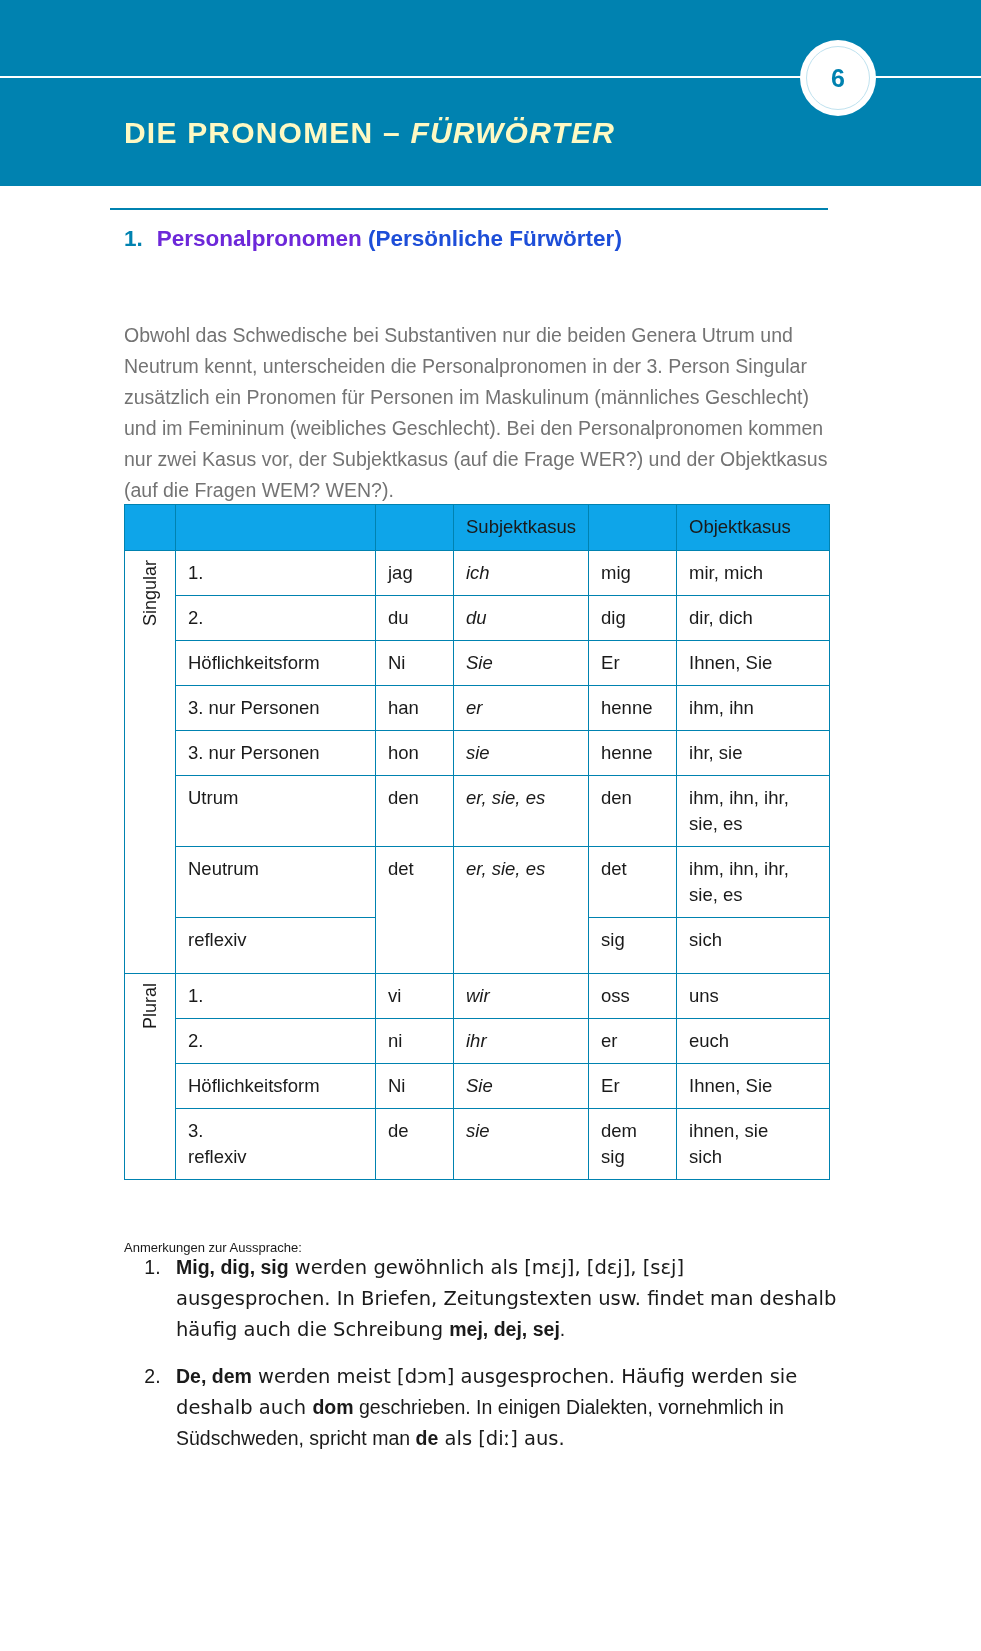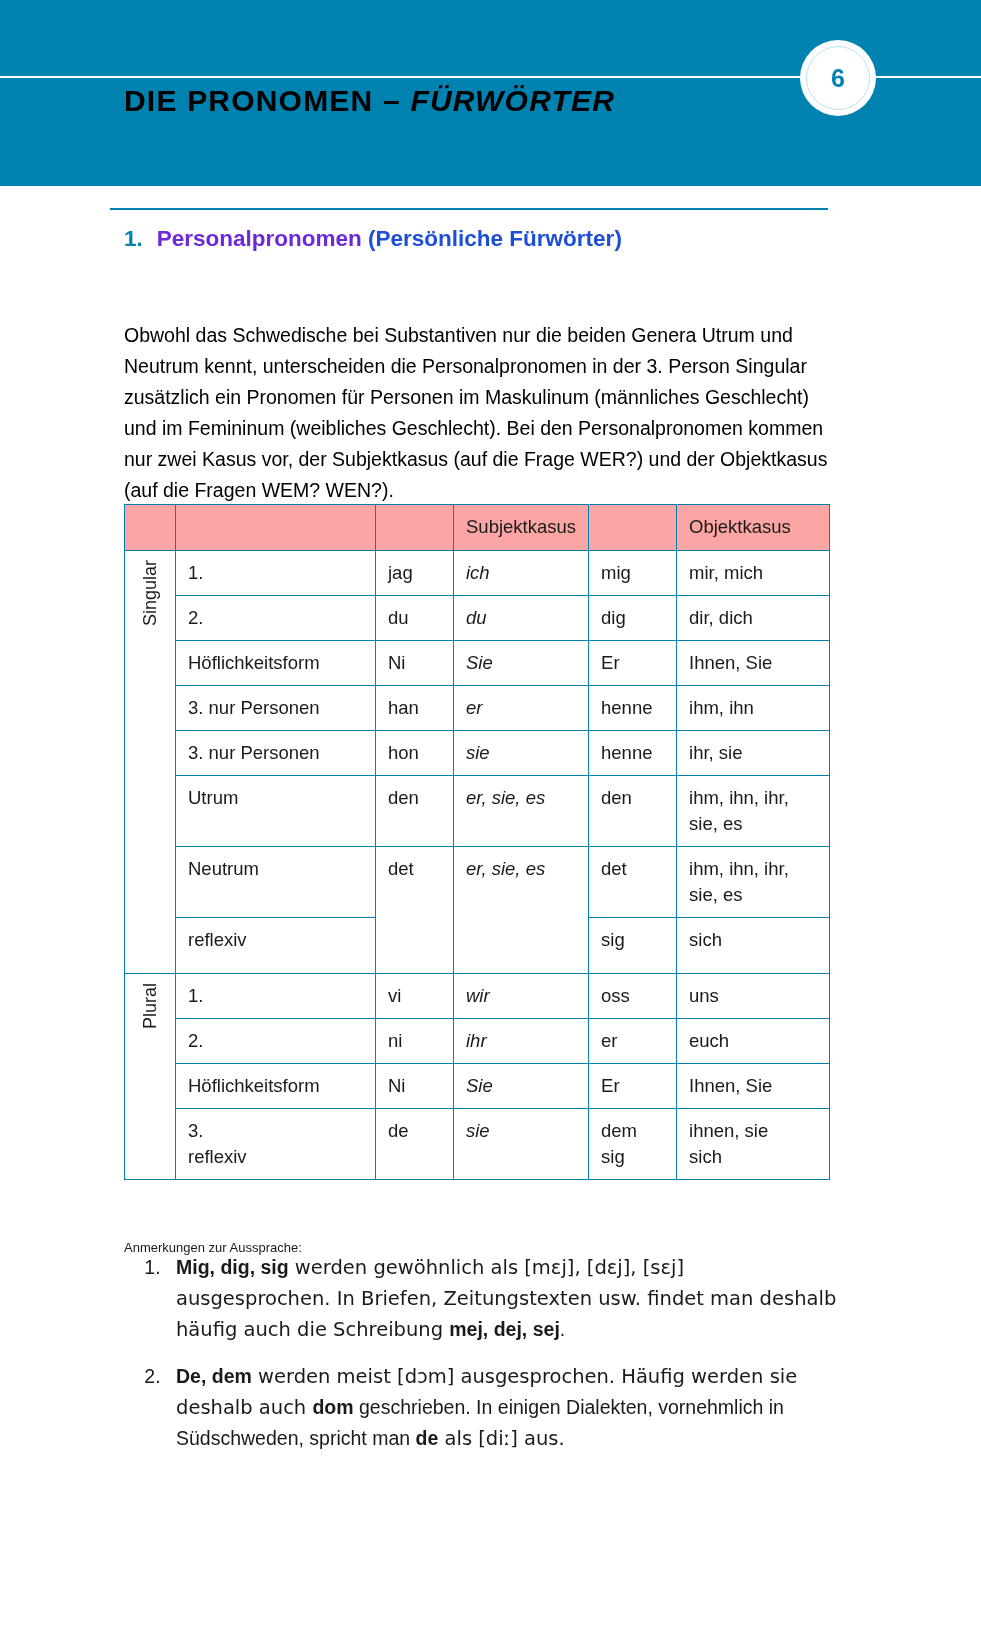--- a/index.html
+++ b/index.html
@@ -50,26 +50,26 @@
     position: absolute;
     top: 6px; left: 6px;
     width: 64px; height: 64px;
     border: 1.5px solid #bfe2ef;
     border-radius: 50%;
   }
   .badge-num { position: relative; z-index: 2; }
 
   .header-title {
     position: absolute;
-    top: 84px;
+    top: 116px;
     left: 124px;
     font-size: 30px;
     font-weight: bold;
     letter-spacing: 1.2px;
-    color: #000000;
+    color: #fef9c3;
   }
   .header-title .ital {
     font-style: italic;
   }
 
   
   .content {
     position: absolute;
     top: 186px;
     left: 0;
@@ -96,21 +96,21 @@
   .sec-name { color: #6d28d9; }
   .sec-sub { color: #1d4ed8; font-weight: bold; }
 
   .intro {
     position: absolute;
     top: 88px;
     left: 124px;
     width: 706px;
     font-size: 19.5px;
     line-height: 31px;
-    color: #000000;
+    color: #737373;
     margin-top: 46px;
   }
 
   
   table.pron {
     position: absolute;
     top: 318px;
     left: 124px;
     width: 706px;
     border-collapse: collapse;
@@ -119,21 +119,21 @@
   }
   table.pron td, table.pron th {
     border: 1px solid #0082b0;
     padding: 9px 12px;
     text-align: left;
     font-weight: normal;
     vertical-align: top;
     line-height: 26px;
   }
   thead td { background: #e7f4f8; height: 46px; }
-  td.blank { background: #fca5a5; }
+  td.blank { background: #0ea5e9; }
   td.grp {
     width: 40px;
     text-align: center;
     vertical-align: middle;
     padding: 0;
   }
   td.grp span {
     display: inline-block;
     writing-mode: vertical-rl;
     transform: rotate(180deg);

